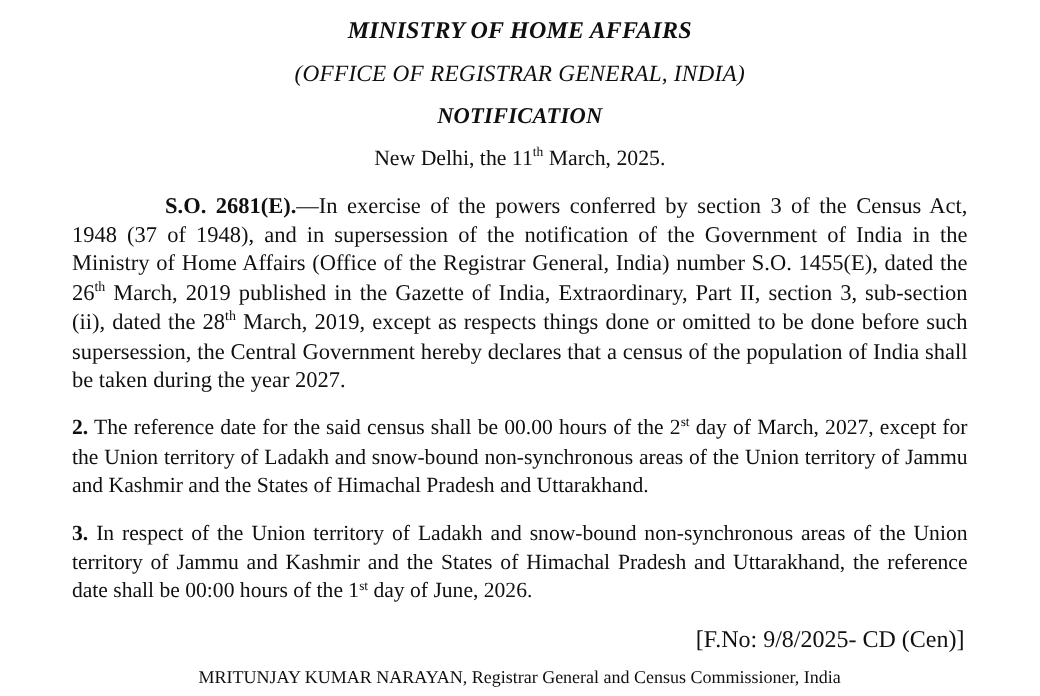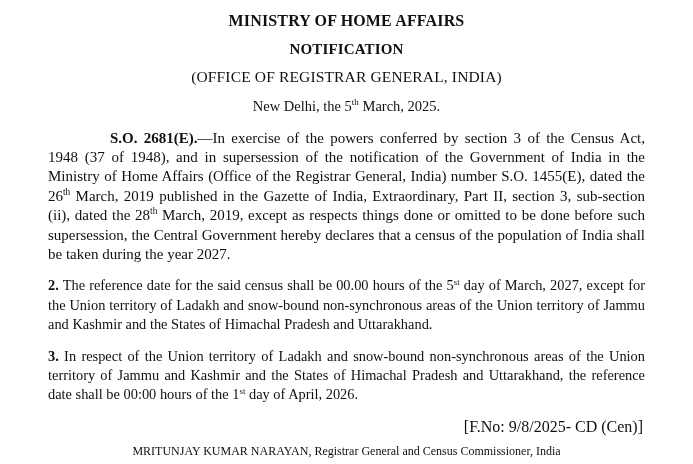--- a/index.html
+++ b/index.html
@@ -19,20 +19,21 @@
     width: 693px;
     height: 464px;
     box-sizing: border-box;
     padding: 13px 48px 0 48px;
   }
   .hdr {
     text-align: center;
     font-size: 15.5px;
     line-height: 1.0;
     letter-spacing: 0.15px;
+    font-style: italic;
   }
   .hdr-1 {
     font-weight: bold;
     font-size: 16px;
     margin-bottom: 13px;
   }
   .hdr-2 {
     font-weight: normal;
     font-size: 15.5px;
     margin-bottom: 13px;
@@ -92,28 +93,28 @@
     line-height: 19px;
     margin: 0;
   }
 </style>
 </head>
 <body>
 
 <div class="page">
 
   <div class="hdr hdr-1">MINISTRY OF HOME AFFAIRS</div>
+  <div class="hdr hdr-2">(OFFICE OF REGISTRAR GENERAL, INDIA)</div>
   <div class="hdr hdr-3">NOTIFICATION</div>
-  <div class="hdr hdr-2">(OFFICE OF REGISTRAR GENERAL, INDIA)</div>
 
-  <div class="dateline"><span>New Delhi, the 5</span><sup>th</sup><span> March, 2025.</span></div>
+  <div class="dateline"><span>New Delhi, the 11</span><sup>th</sup><span> March, 2025.</span></div>
 
   <p class="body-para para-1"><span class="lead">S.O. 2681(E).</span><span>—In exercise of the powers conferred by section 3 of the Census Act, 1948 (37 of 1948), and in supersession of the notification of the Government of India in the Ministry of Home Affairs (Office of the Registrar General, India) number S.O. 1455(E), dated the 26</span><sup>th</sup><span> March, 2019 published in the Gazette of India, Extraordinary, Part II, section 3, sub-section (ii), dated the 28</span><sup>th</sup><span> March, 2019, except as respects things done or omitted to be done before such supersession, the Central Government hereby declares that a census of the population of India shall be taken during the year 2027.</span></p>
 
-  <p class="numbered"><span class="num">2.</span><span>  The reference date for the said census shall be 00.00 hours of the 5</span><sup>st</sup><span> day of March, 2027, except for the Union territory of Ladakh and snow-bound non-synchronous areas of the Union territory of Jammu and Kashmir and the States of Himachal Pradesh and Uttarakhand.</span></p>
+  <p class="numbered"><span class="num">2.</span><span>  The reference date for the said census shall be 00.00 hours of the 2</span><sup>st</sup><span> day of March, 2027, except for the Union territory of Ladakh and snow-bound non-synchronous areas of the Union territory of Jammu and Kashmir and the States of Himachal Pradesh and Uttarakhand.</span></p>
 
-  <p class="numbered"><span class="num">3.</span><span>  In respect of the Union territory of Ladakh and snow-bound non-synchronous areas of the Union territory of Jammu and Kashmir and the States of Himachal Pradesh and Uttarakhand, the reference date shall be 00:00 hours of the 1</span><sup>st</sup><span> day of April, 2026.</span></p>
+  <p class="numbered"><span class="num">3.</span><span>  In respect of the Union territory of Ladakh and snow-bound non-synchronous areas of the Union territory of Jammu and Kashmir and the States of Himachal Pradesh and Uttarakhand, the reference date shall be 00:00 hours of the 1</span><sup>st</sup><span> day of June, 2026.</span></p>
 
   <div class="fileno">[F.No: 9/8/2025- CD (Cen)]</div>
 
   <div class="signatory">MRITUNJAY KUMAR NARAYAN, Registrar General and Census Commissioner, India</div>
 
 </div>
 
 </body></html>

